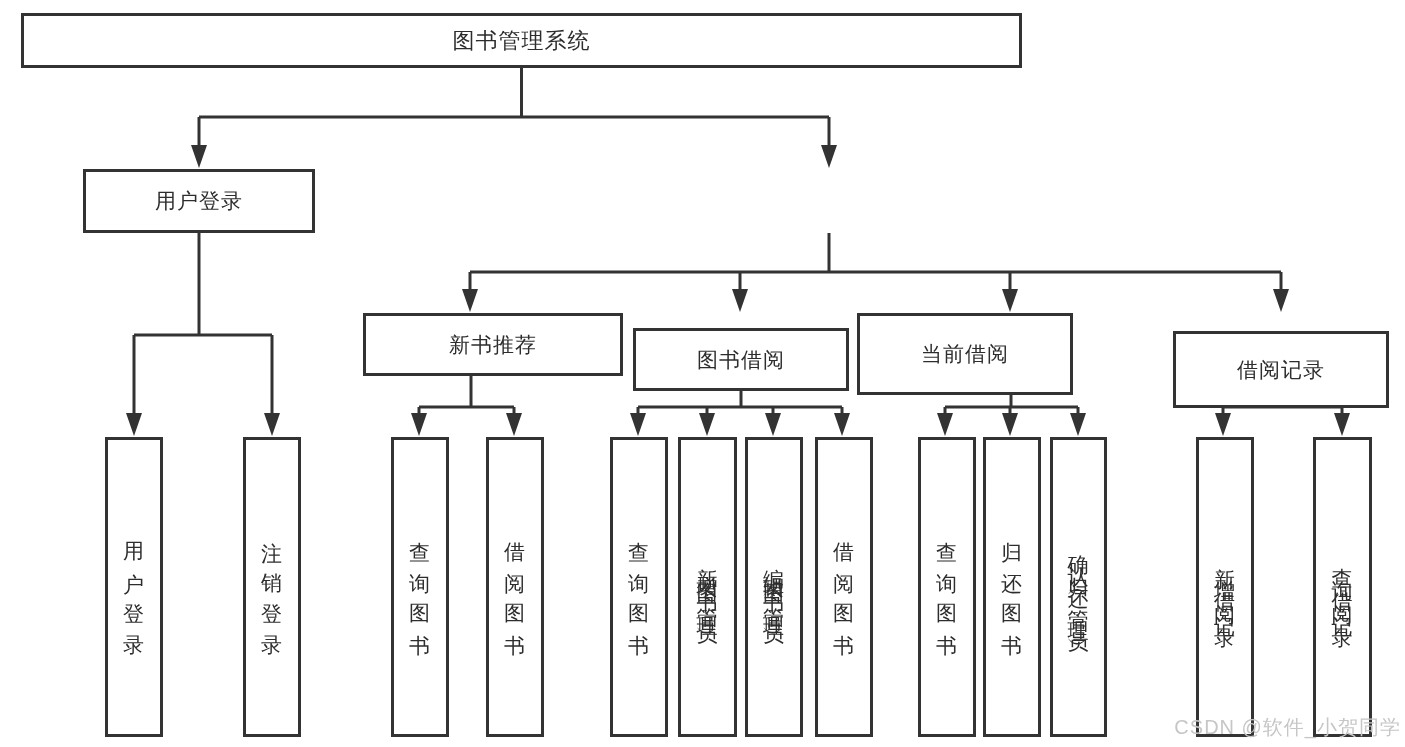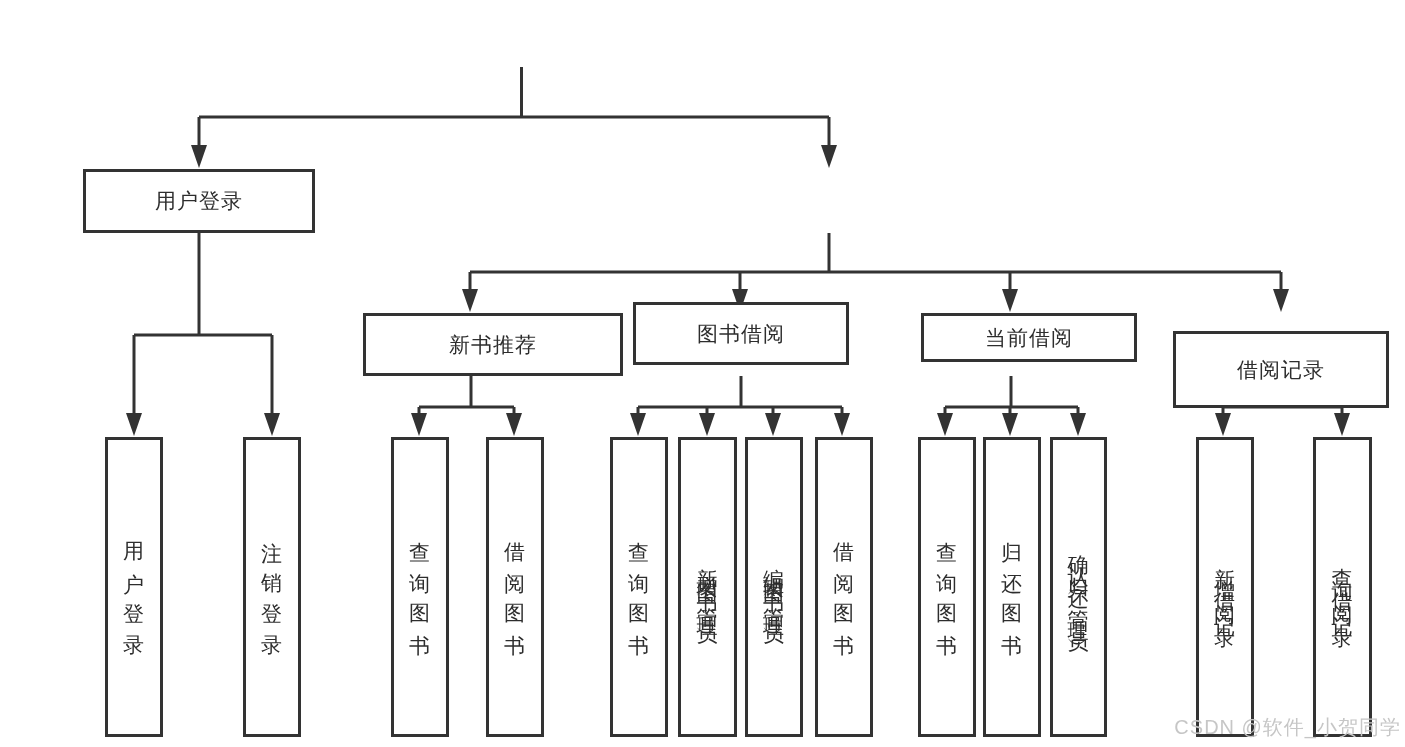--- a/index.html
+++ b/index.html
@@ -117,26 +117,27 @@
       <polygon points="765,413 781,413 773,436"></polygon>
       <polygon points="834,413 850,413 842,436"></polygon>
       <polygon points="937,413 953,413 945,436"></polygon>
       <polygon points="1002,413 1018,413 1010,436"></polygon>
       <polygon points="1070,413 1086,413 1078,436"></polygon>
       <polygon points="1215,413 1231,413 1223,436"></polygon>
       <polygon points="1334,413 1350,413 1342,436"></polygon>
     </g>
   </svg>
 
+  <div class="node hnode root-node" style="left:21px; top:13px; width:1001px; height:55px;">图书管理系统</div>
 
   <div class="node hnode" style="left:83px; top:169px; width:232px; height:64px;">用户登录</div>
 
   <div class="node hnode" style="left:363px; top:313px; width:260px; height:63px;">新书推荐</div>
-  <div class="node hnode" style="left:633px; top:302px; width:216px; height:63px;">图书借阅</div>
-  <div class="node hnode" style="left:921px; top:313px; width:216px; height:49px;">当前借阅</div>
+  <div class="node hnode" style="left:633px; top:328px; width:216px; height:63px;">图书借阅</div>
+  <div class="node hnode" style="left:857px; top:313px; width:216px; height:82px;">当前借阅</div>
   <div class="node hnode" style="left:1173px; top:331px; width:216px; height:77px;">借阅记录</div>
 
   <div class="node vnode vs4" style="left:105px;">
     <span class="vtext">用户登录</span>
   </div>
   <div class="node vnode vs4" style="left:243px;">
     <span class="vtext">注销登录</span>
   </div>
 
   <div class="node vnode vs4" style="left:391px;">

